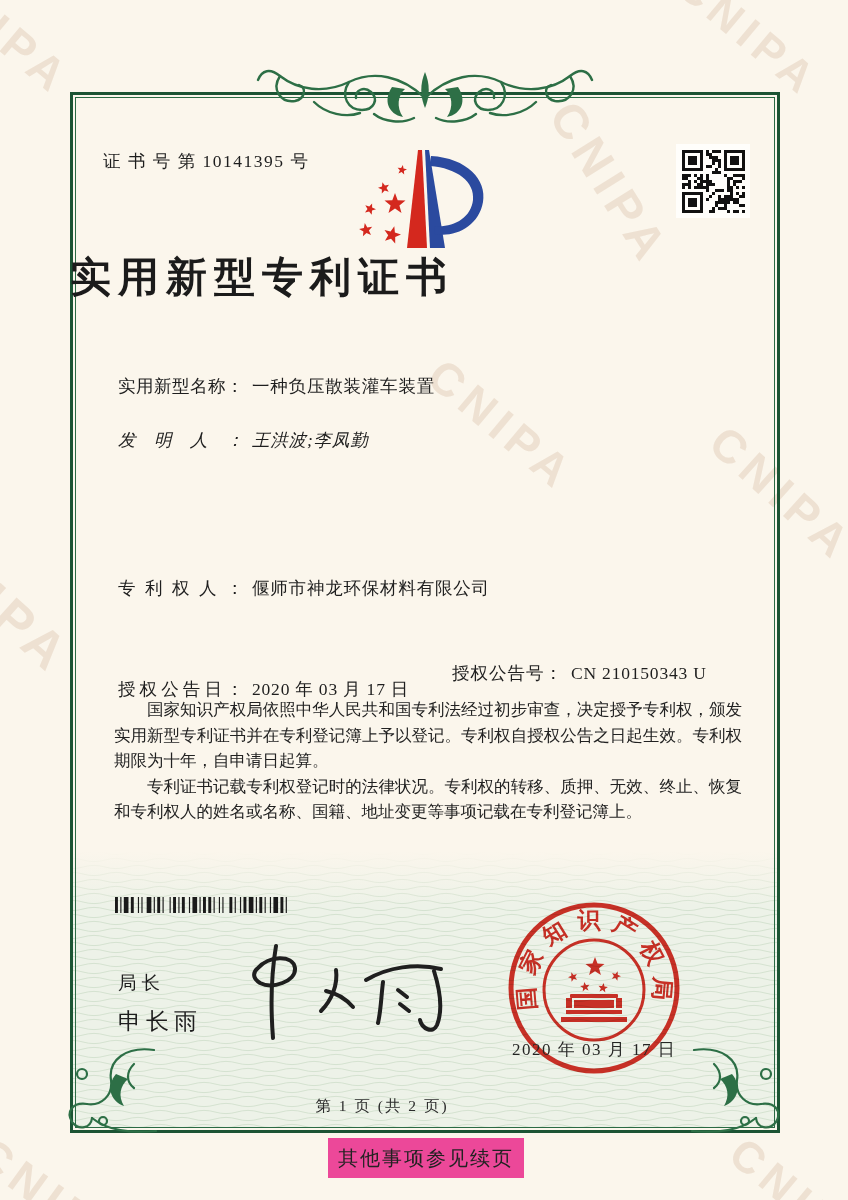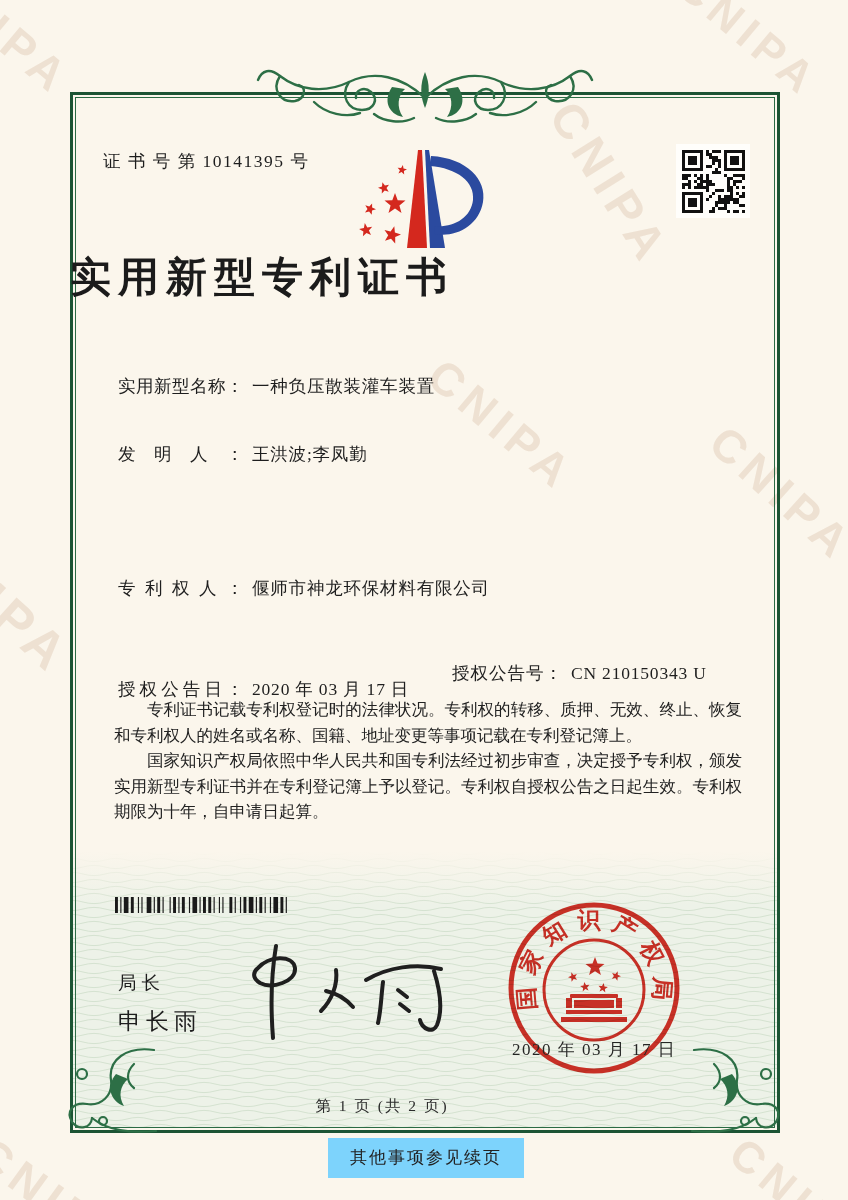--- a/index.html
+++ b/index.html
@@ -46,21 +46,21 @@
 
   
   #barcode{position:absolute;left:115px;top:897px;z-index:4;}
   #sign-role{position:absolute;left:118px;top:970px;z-index:4;font-size:18.5px;color:#1e1e1e;letter-spacing:5px;}
   #sign-name{position:absolute;left:118px;top:1006px;z-index:4;font-size:23px;color:#1e1e1e;letter-spacing:5px;}
   #signature{position:absolute;left:248px;top:938px;z-index:4;}
   #seal{position:absolute;left:494px;top:888px;z-index:5;mix-blend-mode:multiply;}
   #page-no{position:absolute;left:70px;top:1096px;width:624px;z-index:4;text-align:center;
       font-size:15.5px;color:#2b2b2b;letter-spacing:2px;}
   #note-box{position:absolute;left:328px;top:1138px;width:196px;height:40px;z-index:4;
-      background:#7dd3fc;text-align:center;line-height:40px;font-size:17px;color:#222;letter-spacing:2px;}
+      background:#ec4899;text-align:center;line-height:40px;font-size:20px;color:#222;letter-spacing:2px;}
 </style>
 </head>
 <body>
 
 <div id="page">
 
   <div class="wm" style="left:-52px;top:-48px;font-size:46px;transform:rotate(40deg);">CNIPA</div>
   <div class="wm" style="left:700px;top:-40px;font-size:44px;transform:rotate(40deg);">CNIPA</div>
   <div class="wm" style="left:585px;top:92px;font-size:48px;transform:rotate(58deg);">CNIPA</div>
   <div class="wm" style="left:452px;top:348px;font-size:46px;transform:rotate(40deg);">CNIPA</div>
@@ -306,36 +306,36 @@
           <rect x="6" y="48" width="9" height="9" fill="#111"></rect>
         </g>
       </svg>
   </div>
 
   <div id="title">实用新型专利证书</div>
 
   <div class="field-row" style="top:358px;">
     <span class="flabel">实用新型名称：</span><span class="fvalue">一种负压散装灌车装置</span>
   </div>
-  <div class="field-row" style="top:426px;">
+  <div class="field-row" style="top:412px;font-style:italic;">
     <span class="flabel">发明人：</span><span class="fvalue">王洪波;李凤勤</span>
   </div>
   <div class="field-row" style="top:560px;">
     <span class="flabel">专利权人：</span><span class="fvalue">偃师市神龙环保材料有限公司</span>
   </div>
   <div class="field-row" style="top:661px;">
     <span class="flabel">授权公告日：</span><span class="fvalue">2020 年 03 月 17 日</span>
     <span class="fpair2">
       <span class="flabel2">授权公告号：</span><span class="fvalue">CN 210150343 U</span>
     </span>
   </div>
 
   <div id="body-text">
+    <p>国家知识产权局依照中华人民共和国专利法经过初步审查，决定授予专利权，颁发实用新型专利证书并在专利登记簿上予以登记。专利权自授权公告之日起生效。专利权期限为十年，自申请日起算。</p>
     <p>专利证书记载专利权登记时的法律状况。专利权的转移、质押、无效、终止、恢复和专利权人的姓名或名称、国籍、地址变更等事项记载在专利登记簿上。</p>
-    <p>国家知识产权局依照中华人民共和国专利法经过初步审查，决定授予专利权，颁发实用新型专利证书并在专利登记簿上予以登记。专利权自授权公告之日起生效。专利权期限为十年，自申请日起算。</p>
   </div>
 
   <svg id="barcode" width="176" height="16" viewBox="0 0 176 16">
       <rect x="0.00" y="0" width="2.92" height="16" fill="#1a1a1a"></rect>
       <rect x="5.28" y="0" width="1.16" height="16" fill="#1a1a1a"></rect>
       <rect x="8.80" y="0" width="4.68" height="16" fill="#1a1a1a"></rect>
       <rect x="15.84" y="0" width="2.92" height="16" fill="#1a1a1a"></rect>
       <rect x="22.88" y="0" width="1.16" height="16" fill="#1a1a1a"></rect>
       <rect x="26.40" y="0" width="1.16" height="16" fill="#1a1a1a"></rect>
       <rect x="31.68" y="0" width="4.68" height="16" fill="#1a1a1a"></rect>

